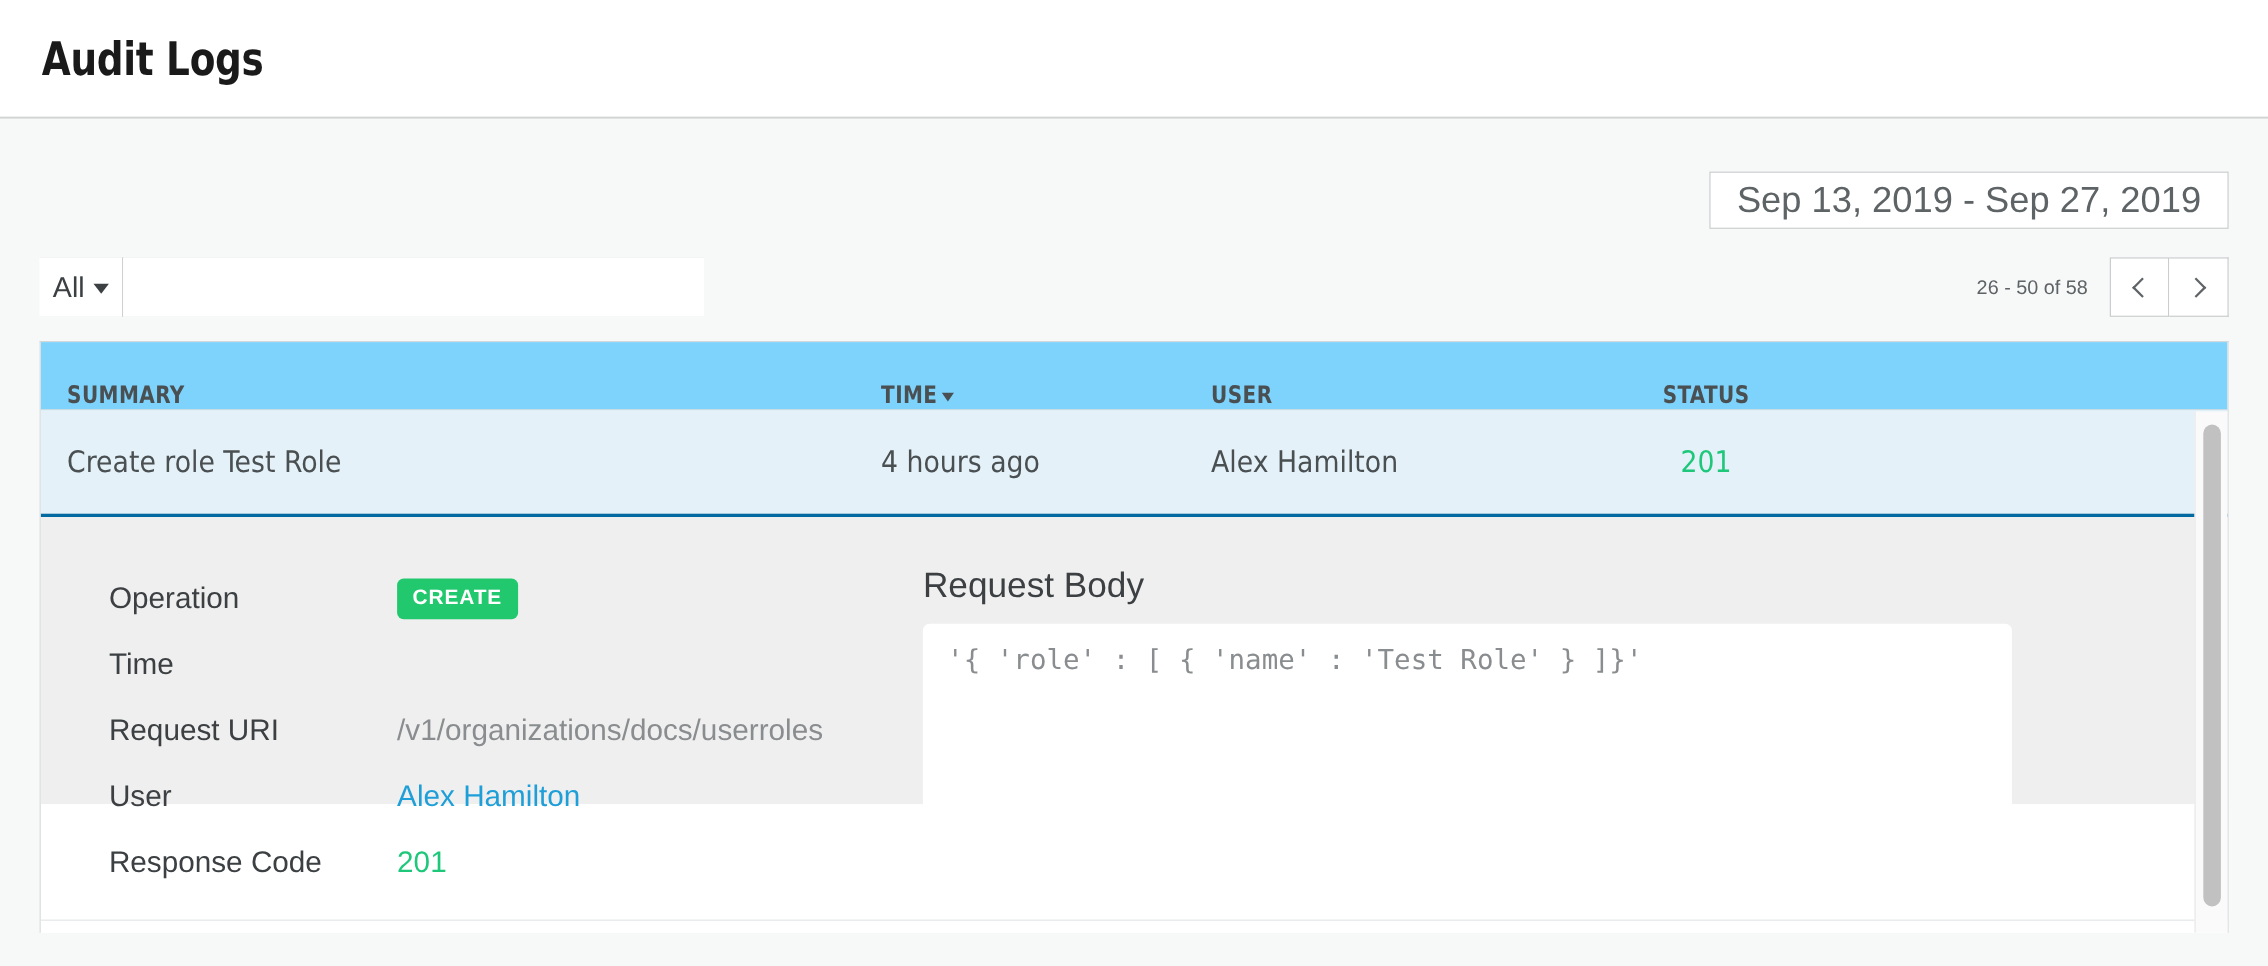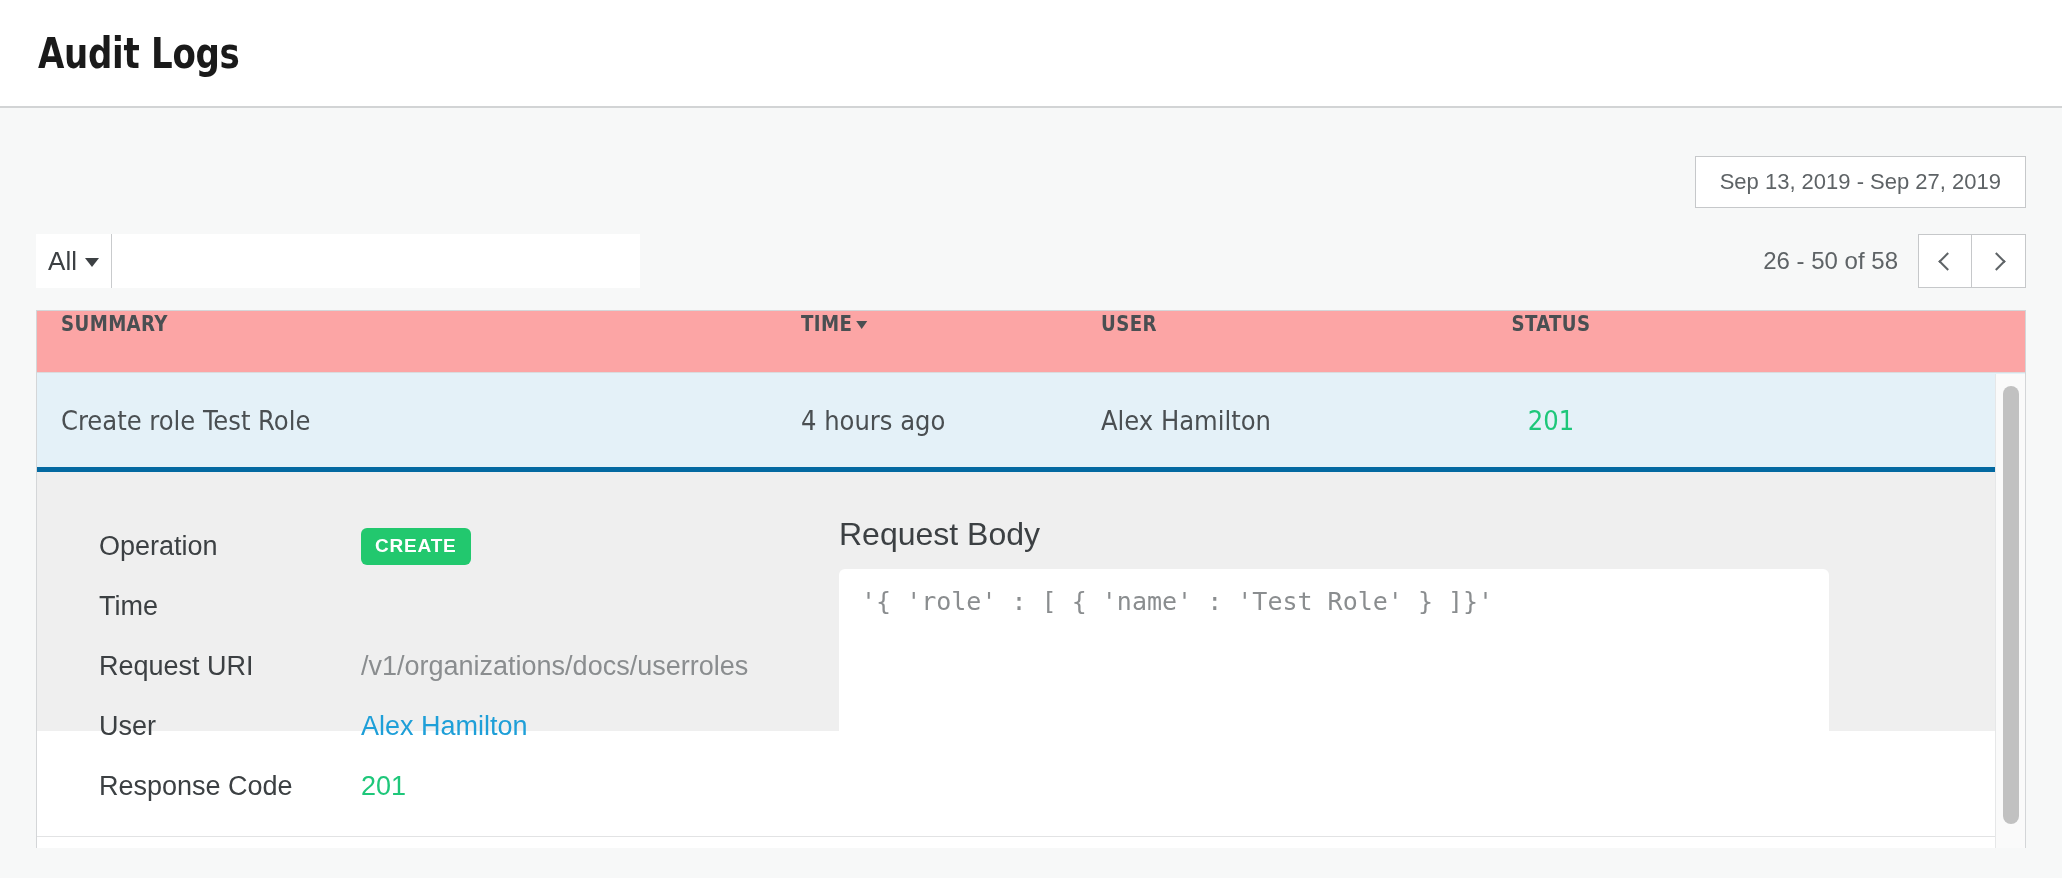--- a/index.html
+++ b/index.html
@@ -52,21 +52,21 @@
     padding-top: 48px;
   }
 
   .daterange-box {
     border: 1px solid #c6c8ca;
     background: #ffffff;
     height: 52px;
     display: flex;
     align-items: center;
     padding: 0 24px;
-    font-size: 22px;
+    font-size: 33px;
     color: #5e6366;
     white-space: nowrap;
   }
 
   
   .controls-row {
     display: flex;
     align-items: center;
     justify-content: space-between;
     margin-top: 26px;
@@ -112,21 +112,21 @@
     color: #3c4043;
   }
 
   .pager {
     display: flex;
     align-items: center;
     gap: 20px;
   }
 
   .pager-label {
-    font-size: 24px;
+    font-size: 18px;
     color: #5e6366;
     white-space: nowrap;
   }
 
   .pager-buttons { display: flex; }
 
   .pager-btn {
     width: 54px;
     height: 54px;
     background: #ffffff;
@@ -156,23 +156,23 @@
     border: 1px solid #d4d6d8;
     border-bottom: none;
     background: #ffffff;
     position: relative;
     height: 538px;
     overflow: hidden;
   }
 
   .table-head {
     display: flex;
-    align-items: flex-start;
+    align-items: flex-end;
     height: 62px;
-    background: #fca5a5;
+    background: #7dd3fc;
     border-bottom: 1px solid #dadcde;
     padding: 0 0 0 24px;
   }
 
   .th {
     font-size: 22px;
     font-weight: bold;
     color: #4a4f52;
     letter-spacing: 0.4px;
     font-family: "DejaVu Sans Condensed", "Liberation Sans Narrow", "Liberation Sans", sans-serif;
@@ -213,21 +213,21 @@
 
   .cell-status { color: #1ec77a; }
 
   .center { text-align: center; }
 
   
   .detail-panel {
     display: flex;
     background: #efefef;
     height: 264px;
-    border-top: 5px solid #0369a1;
+    border-top: 3px solid #0369a1;
     padding: 44px 0 0 62px;
   }
 
   .detail-left {
     width: 740px;
     flex-shrink: 0;
   }
 
   .detail-row {
     display: flex;

